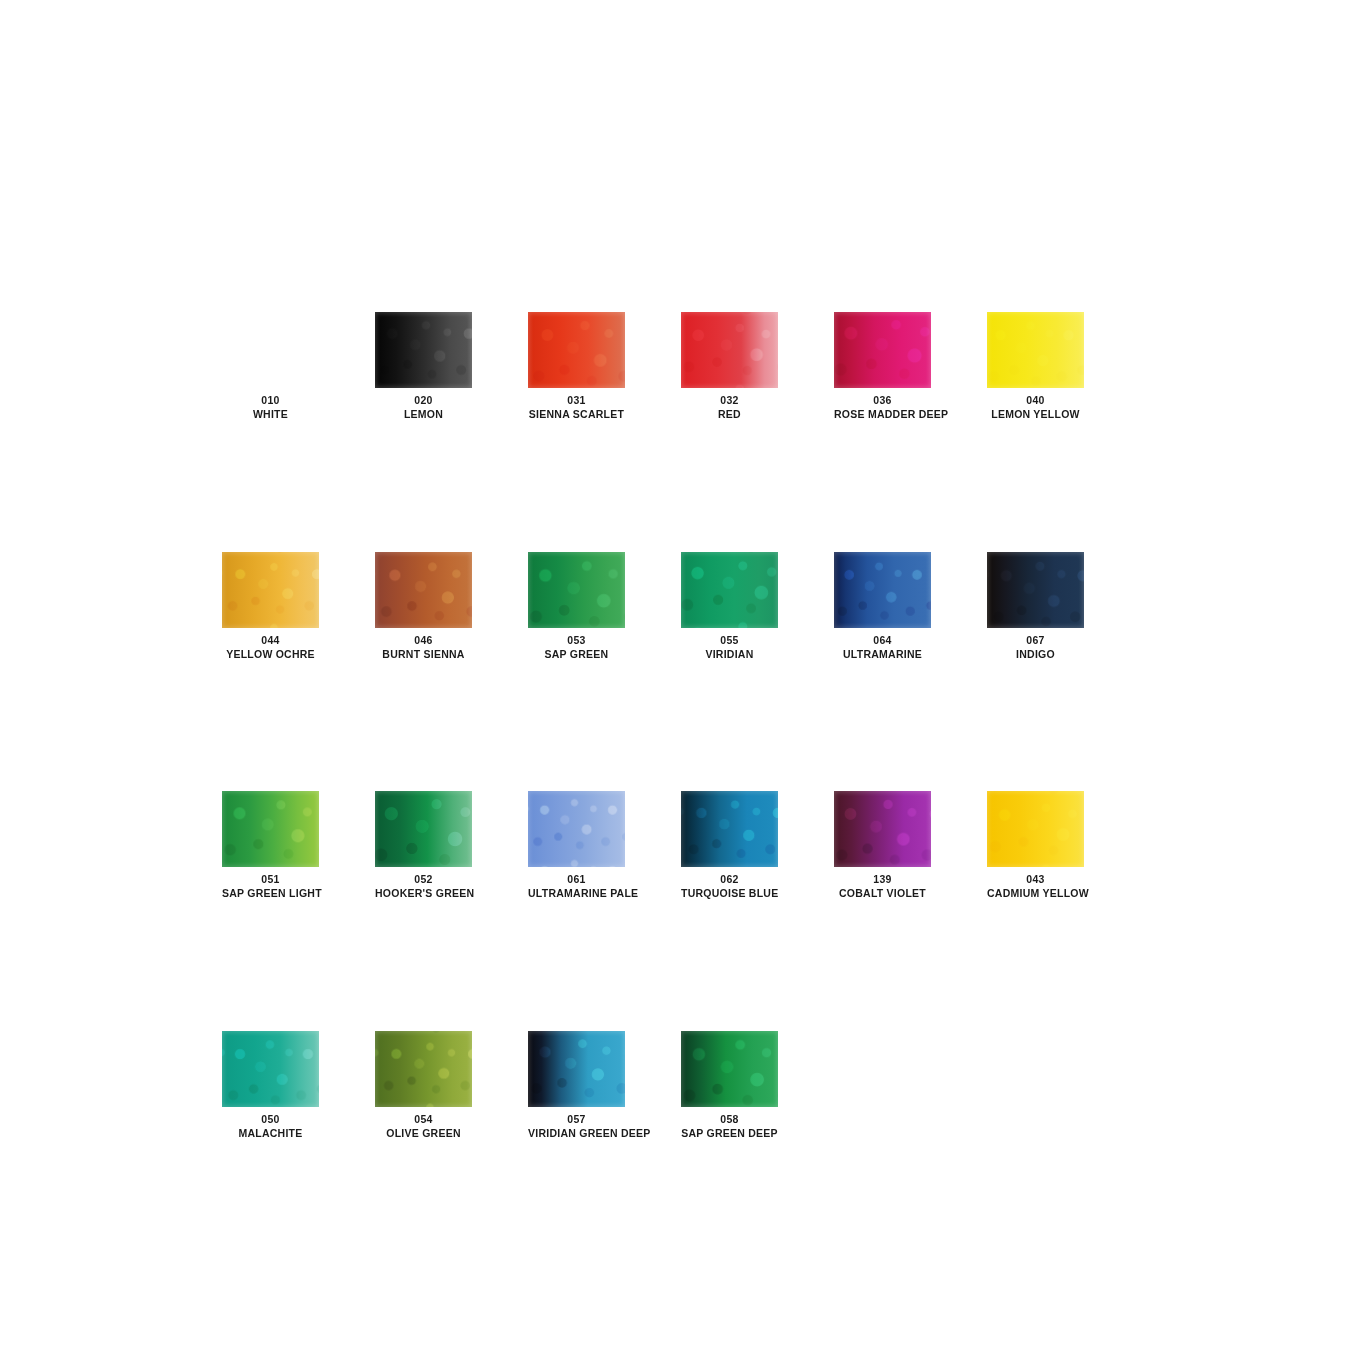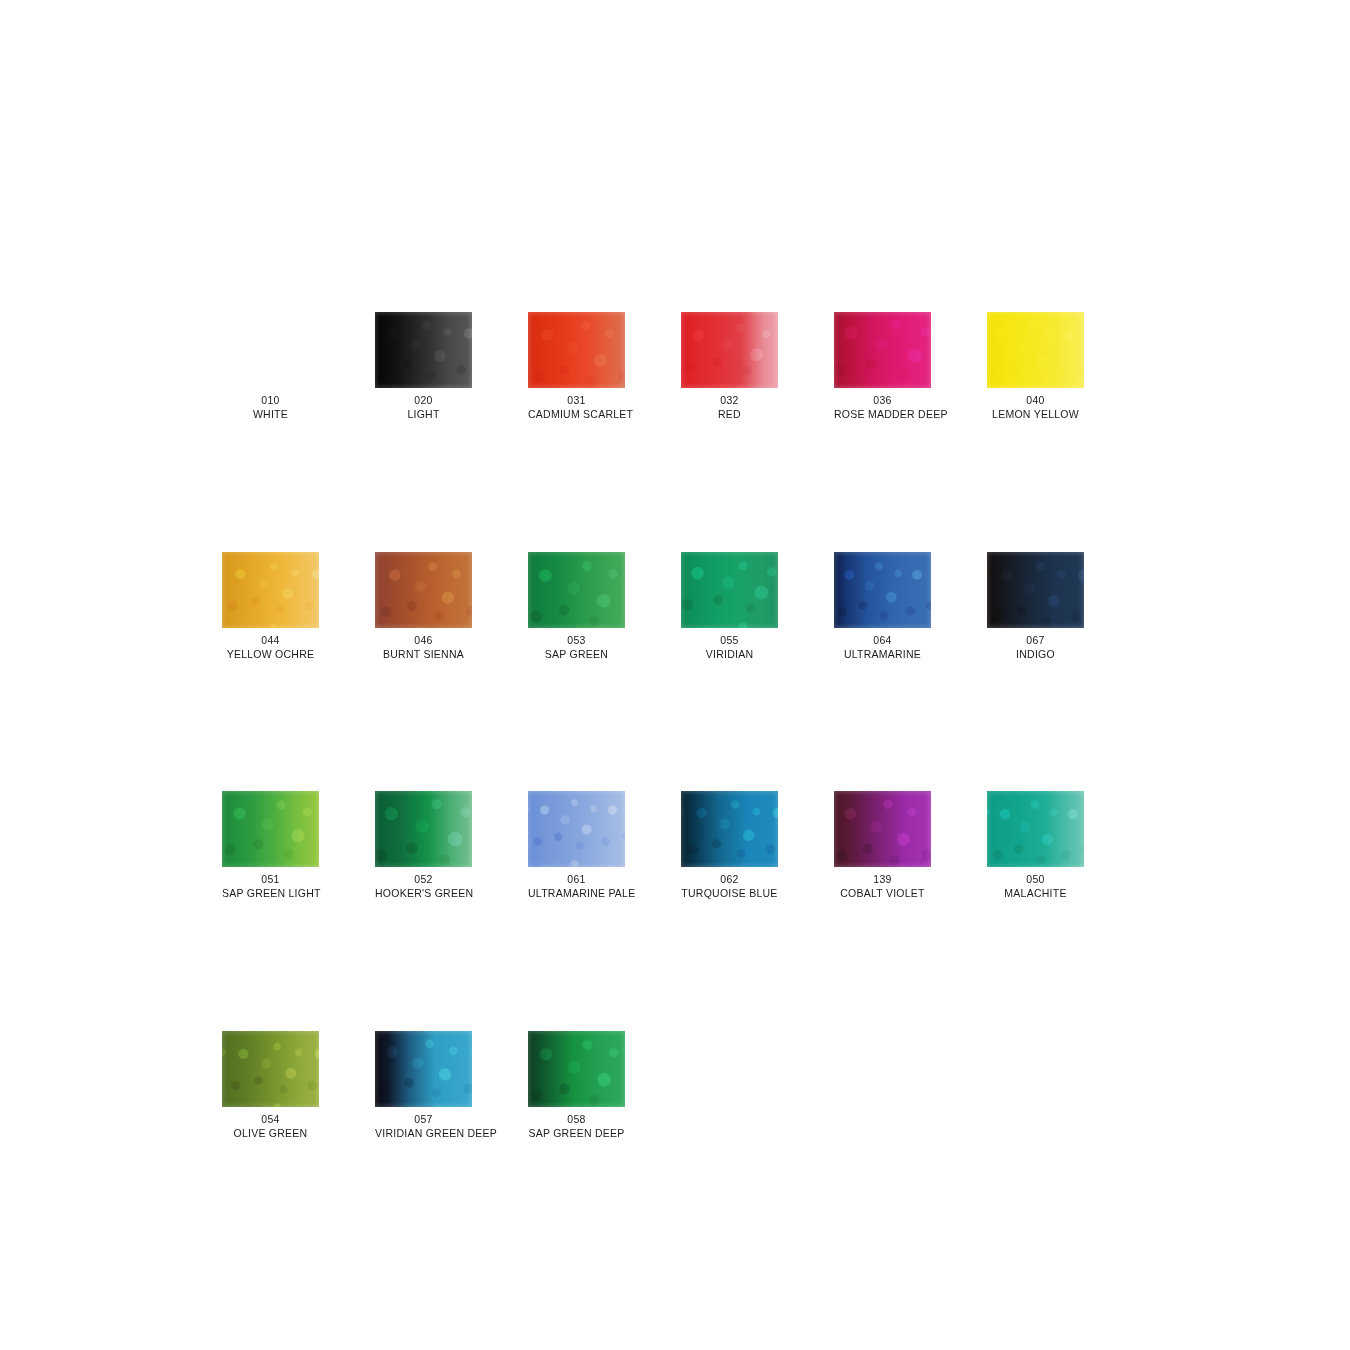--- a/index.html
+++ b/index.html
@@ -16,20 +16,21 @@
     overflow: hidden;
   }
 
   #chart-sheet {
     position: absolute;
     left: 0;
     top: 0;
     width: 1350px;
     height: 1350px;
     background: #ffffff;
+    font-weight: bold;
   }
 
   #swatch-grid {
     position: absolute;
     left: 222px;
     top: 312px;
     width: 893px;
     display: grid;
     grid-template-columns: repeat(6, 97px);
     column-gap: 56px;
@@ -117,32 +118,32 @@
         </div>
       </div>
       <div class="swatch-cell">
         <div class="swatch-chip">
           <div class="chip-wash" style="background: linear-gradient(90deg, rgb(5, 5, 5) 0%, rgb(18, 18, 18) 22%, rgb(46, 46, 46) 52%, rgb(74, 74, 74) 78%, rgb(86, 86, 86) 100%);"></div>
           <div class="chip-grain" style="opacity: 0.34; background-size: 79% 92%; background-position: 17% 11%;"></div>
           <div class="chip-edge"></div>
         </div>
         <div class="swatch-caption">
           <div class="swatch-code">020</div>
-          <div class="swatch-name">LIGHT</div>
+          <div class="swatch-name">LEMON</div>
         </div>
       </div>
       <div class="swatch-cell">
         <div class="swatch-chip">
           <div class="chip-wash" style="background: linear-gradient(90deg, rgb(216, 44, 16) 0%, rgb(230, 56, 26) 34%, rgb(232, 73, 42) 62%, rgb(226, 96, 63) 84%, rgb(221, 111, 81) 100%);"></div>
           <div class="chip-grain" style="opacity: 0.26; background-size: 88% 104%; background-position: 34% 22%;"></div>
           <div class="chip-edge"></div>
         </div>
         <div class="swatch-caption">
           <div class="swatch-code">031</div>
-          <div class="swatch-name">CADMIUM SCARLET</div>
+          <div class="swatch-name">SIENNA SCARLET</div>
         </div>
       </div>
       <div class="swatch-cell">
         <div class="swatch-chip">
           <div class="chip-wash" style="background: linear-gradient(90deg, rgb(221, 31, 36) 0%, rgb(226, 48, 54) 38%, rgb(224, 64, 72) 62%, rgb(233, 141, 151) 86%, rgb(237, 163, 171) 100%);"></div>
           <div class="chip-grain" style="opacity: 0.28; background-size: 97% 80%; background-position: 11% 33%;"></div>
           <div class="chip-edge"></div>
         </div>
         <div class="swatch-caption">
           <div class="swatch-code">032</div>
@@ -287,20 +288,31 @@
           <div class="chip-grain" style="opacity: 0.34; background-size: 88% 104%; background-position: 9% 27%;"></div>
           <div class="chip-edge"></div>
         </div>
         <div class="swatch-caption">
           <div class="swatch-code">139</div>
           <div class="swatch-name">COBALT VIOLET</div>
         </div>
       </div>
       <div class="swatch-cell">
         <div class="swatch-chip">
+          <div class="chip-wash" style="background: linear-gradient(90deg, rgb(246, 196, 0) 0%, rgb(249, 204, 10) 34%, rgb(251, 215, 28) 64%, rgb(251, 223, 51) 88%, rgb(250, 226, 67) 100%);"></div>
+          <div class="chip-grain" style="opacity: 0.2; background-size: 97% 80%; background-position: 26% 38%;"></div>
+          <div class="chip-edge"></div>
+        </div>
+        <div class="swatch-caption">
+          <div class="swatch-code">043</div>
+          <div class="swatch-name">CADMIUM YELLOW</div>
+        </div>
+      </div>
+      <div class="swatch-cell">
+        <div class="swatch-chip">
           <div class="chip-wash" style="background: linear-gradient(90deg, rgb(14, 155, 133) 0%, rgb(18, 165, 142) 34%, rgb(31, 173, 150) 60%, rgb(83, 191, 171) 86%, rgb(108, 199, 181) 100%);"></div>
           <div class="chip-grain" style="opacity: 0.3; background-size: 70% 104%; background-position: 20% 20%;"></div>
           <div class="chip-edge"></div>
         </div>
         <div class="swatch-caption">
           <div class="swatch-code">050</div>
           <div class="swatch-name">MALACHITE</div>
         </div>
       </div>
       <div class="swatch-cell">

